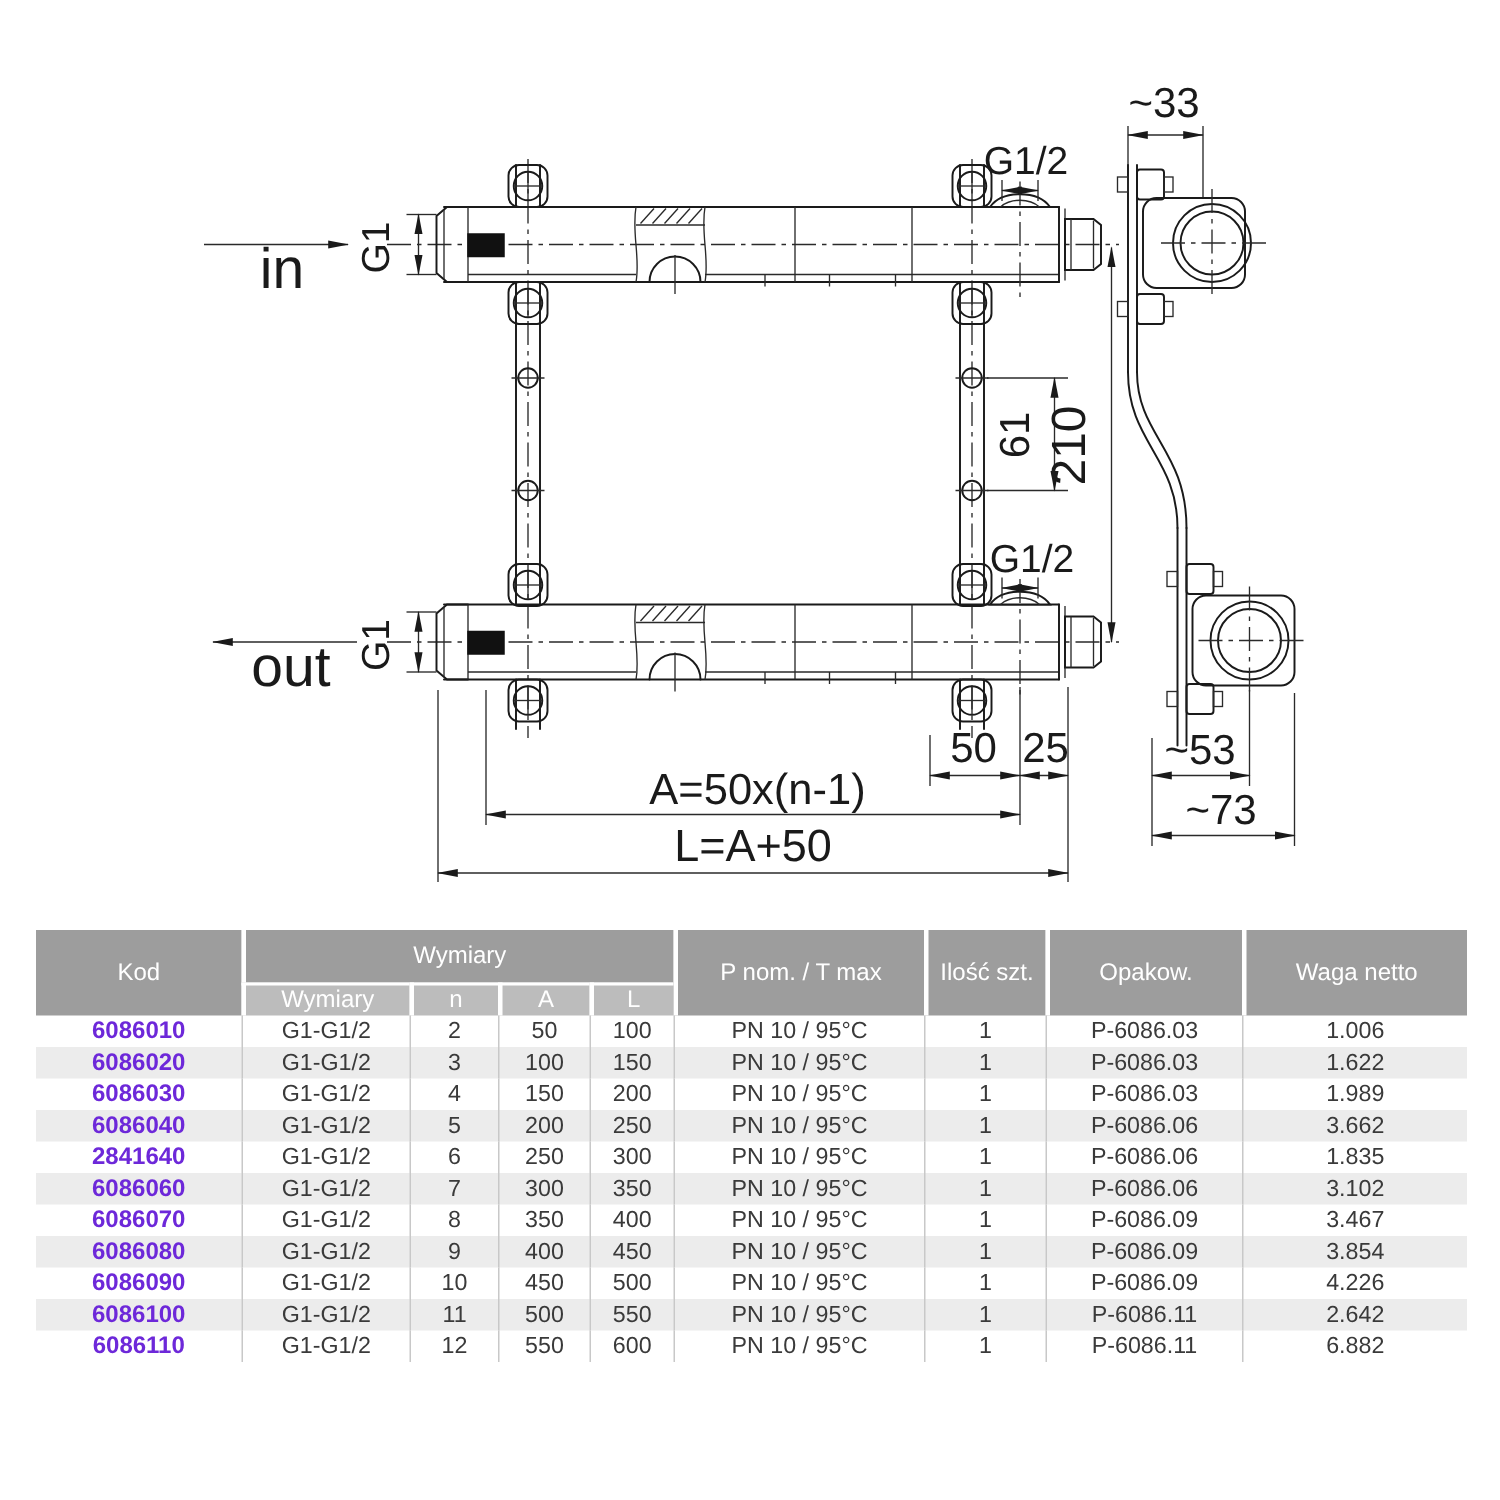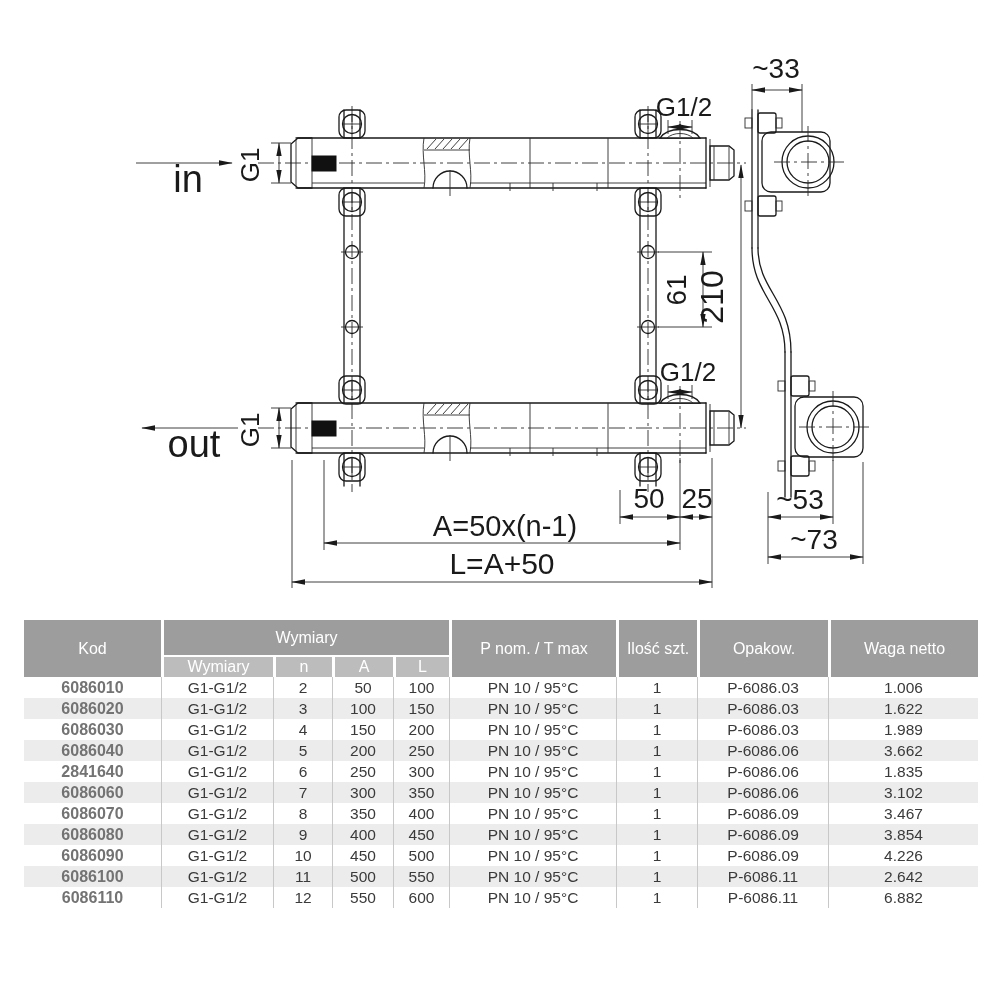--- a/index.html
+++ b/index.html
@@ -15,21 +15,21 @@
   
   #spec{position:absolute;top:620;left:24px;top:620px;width:954px;border-collapse:separate;border-spacing:0;
         table-layout:fixed;font-size:15.5px;color:#3a3a3a;}
   #spec th{background:#9d9d9d;color:#fff;font-weight:normal;font-size:16px;padding:0;}
   #spec th.grp{height:35px;}
   #spec th.one{height:40px;}
   #spec th.sub{background:#bcbcbc;height:20px;border-top:2px solid #fff;}
   #spec th.gapL{border-left:3px solid #fff;}
   #spec tbody td{height:21px;text-align:center;padding:0;border-left:1px solid #c8c8c8;
                  white-space:nowrap;overflow:hidden;}
-  #spec tbody td:first-child{border-left:none;font-weight:bold;color:#737373;font-size:16px;}
+  #spec tbody td:first-child{border-left:none;font-weight:bold;color:#6d28d9;font-size:16px;}
   #spec tbody tr.alt td{background:#ececec;}
   #spec th,#spec td{text-align:center;vertical-align:middle;}
 </style>
 </head>
 <body>
 
 <div id="canvas">
 
   <svg id="drawing" width="1000" height="614" viewBox="0 0 1000 614">
     <defs>

